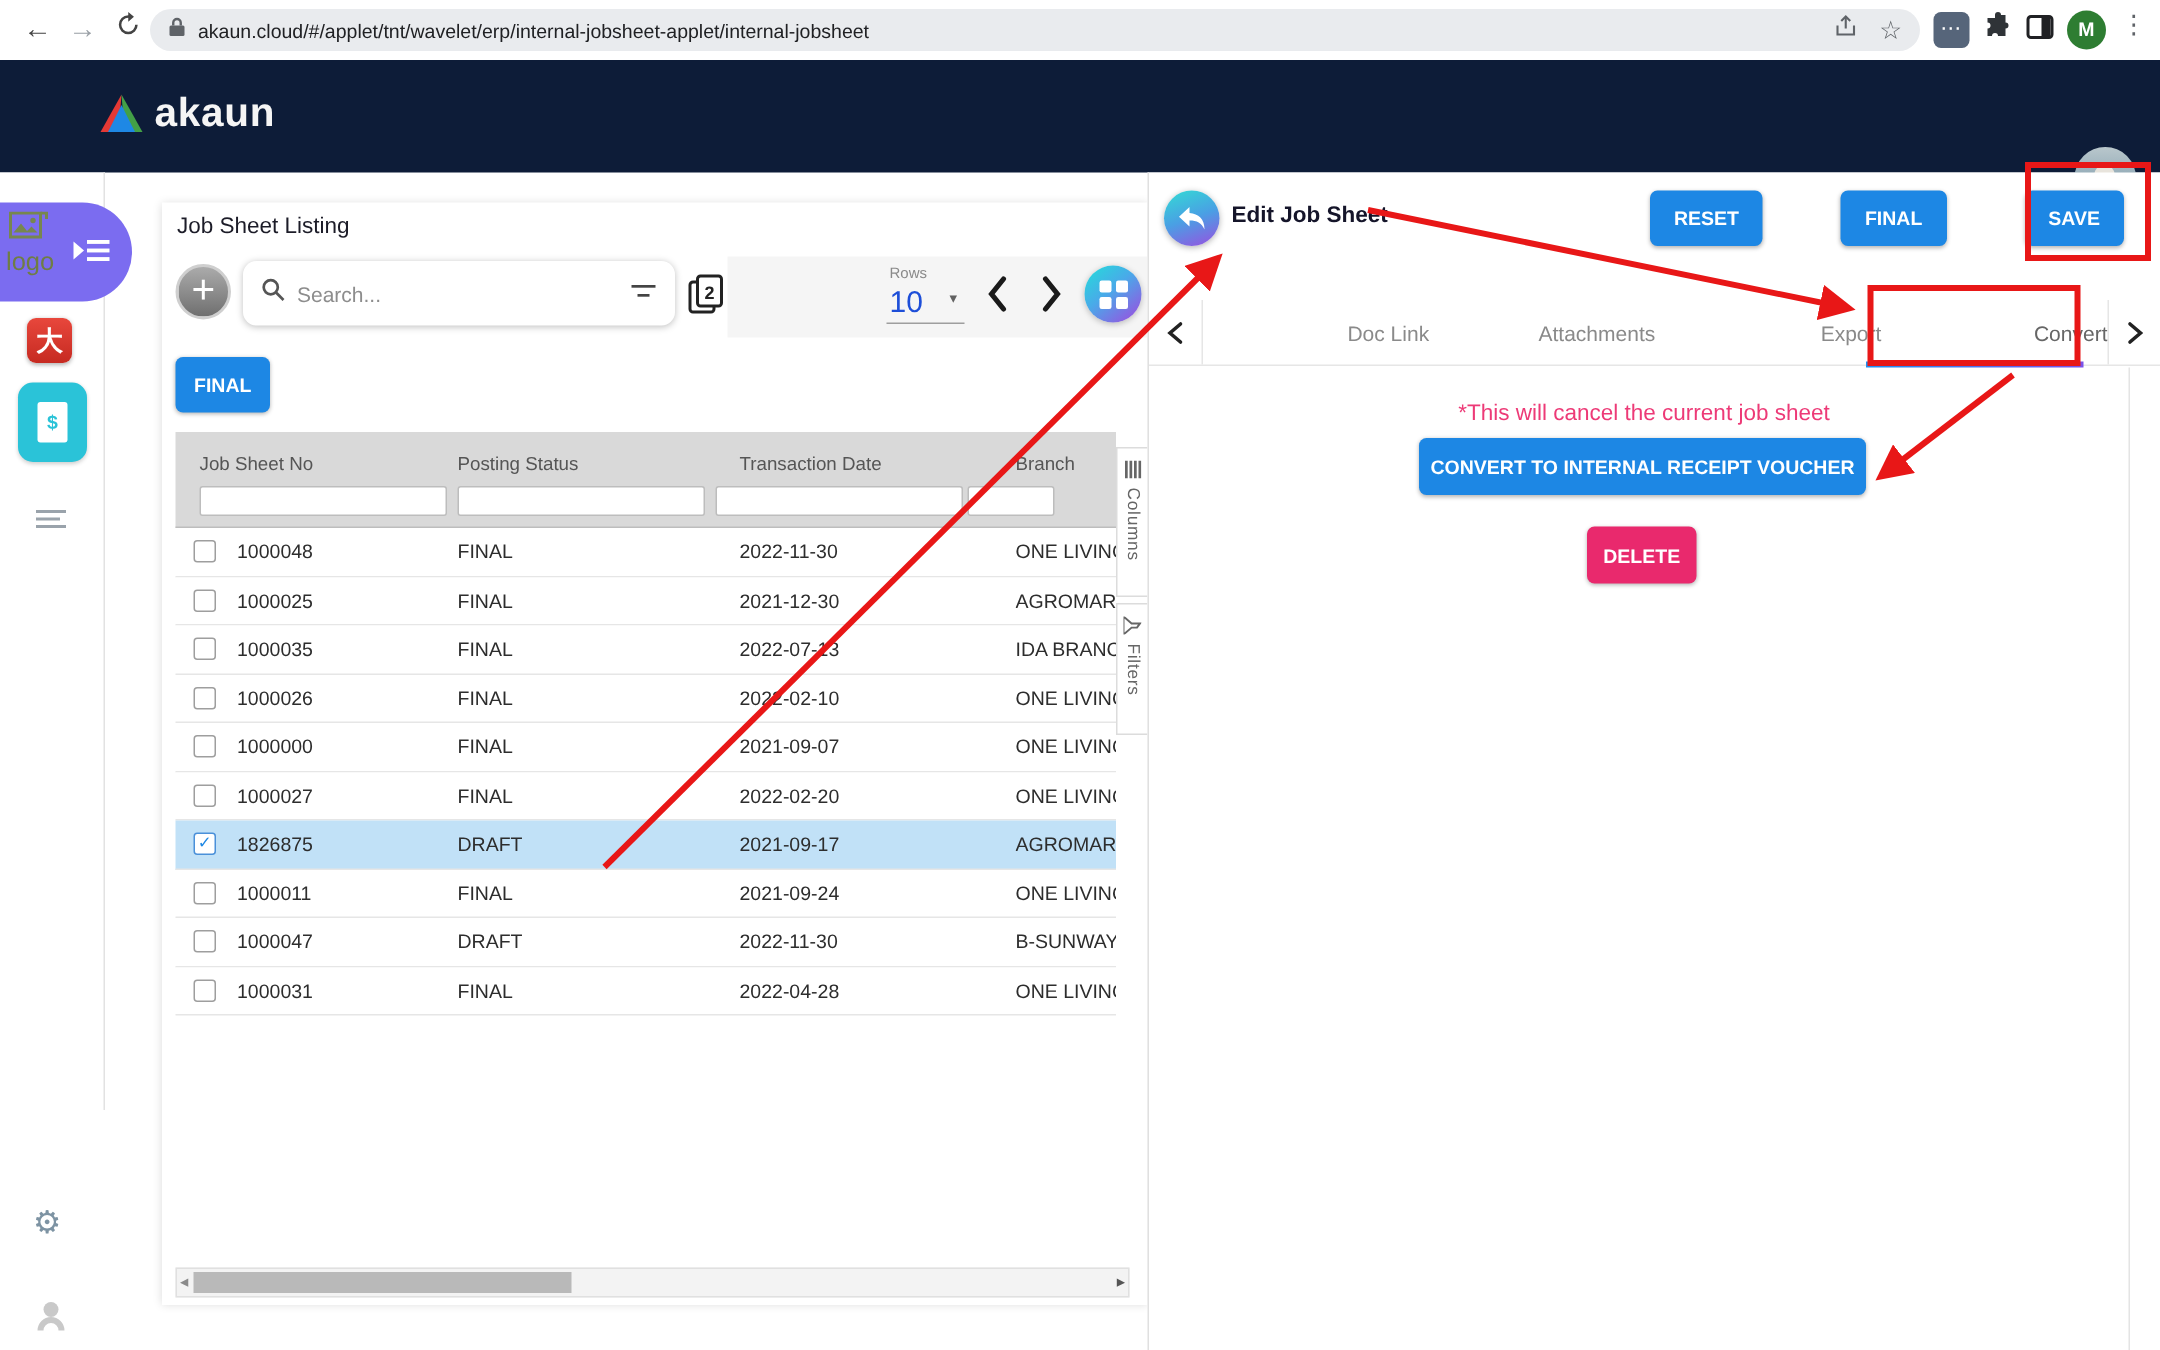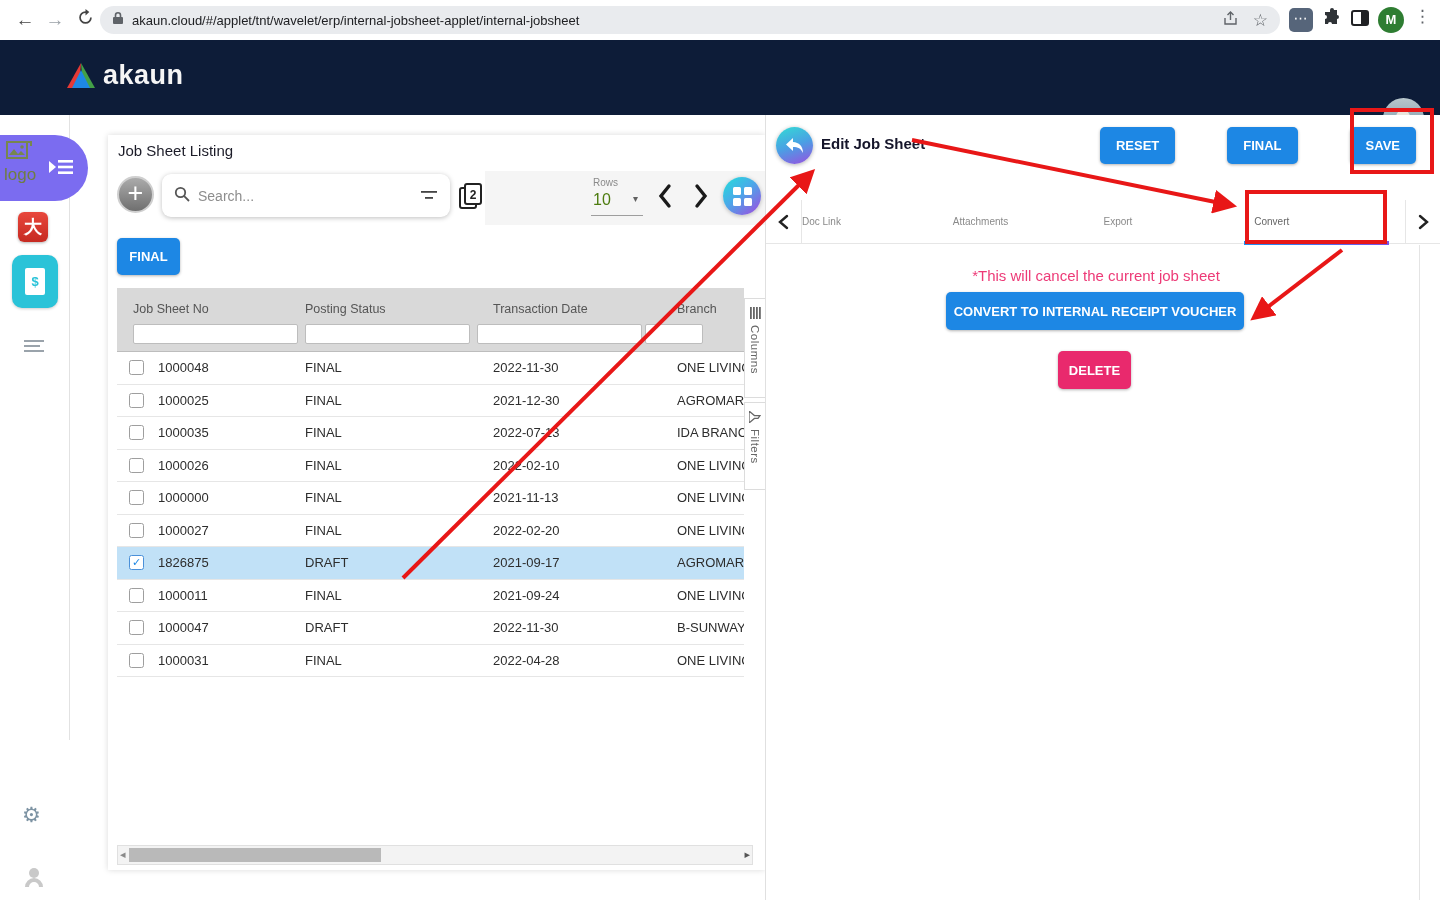--- a/index.html
+++ b/index.html
@@ -60,21 +60,21 @@
     background:linear-gradient(180deg,#ababab,#6f6f6f); border:2px solid #cfcfcf; color:#fff;
     font-size:27px; line-height:31px; text-align:center; }
   #searchbox { position:absolute; left:54px; top:39px; width:288px; height:43px; background:#fff;
     border-radius:9px; box-shadow:0 1px 5px rgba(0,0,0,.25); display:flex; align-items:center; padding:0 12px;justify-content:space-between; }
   #searchbox input { border:none; outline:none; flex:1; font-size:14px; margin-left:8px;
     font-family:"Liberation Sans",sans-serif; color:#333; }
   #searchbox input::placeholder { color:#8d8d8d; }
   #copy2 { position:absolute; left:350px; top:47px; }
   #pagerstrip { position:absolute; left:377px; top:36px; width:280px; height:54px; background:#f5f5f5; }
   #pagerstrip .rlabel { position:absolute; left:108px; top:6px; font-size:10px; color:#8a8a8a; }
-  #pagerstrip .rval { position:absolute; left:108px; top:20px; font-size:16px; color:#4d7c0f; }
+  #pagerstrip .rval { position:absolute; left:108px; top:20px; font-size:20px; color:#1d4ed8; }
   #pagerstrip .rline { position:absolute; left:106px; top:44px; width:52px; height:1px; background:#9e9e9e; }
   #pagerstrip .caret { position:absolute; left:148px; top:22px; font-size:10px; color:#616161; }
   .pagechev { position:absolute; top:12px; }
   #gridbtn { position:absolute; left:238px; top:6px; width:38px; height:38px; border-radius:50%;
     background:linear-gradient(140deg,#2bd3dd 10%,#4aa9e9 45%,#9a4fe0 95%); display:flex;
     align-items:center; justify-content:center; box-shadow:0 1px 4px rgba(0,0,0,.25); }
   #gridbtn .g { display:grid; grid-template-columns:8px 8px; grid-template-rows:8px 8px; gap:3px; }
   #gridbtn .g i { background:#fff; border-radius:1.5px; }
   .bluebtn { background:#1d87e4; color:#fff; font-weight:bold; font-size:13px; border:none;
     border-radius:5px; box-shadow:0 1px 3px rgba(0,0,0,.3); font-family:"Liberation Sans",sans-serif; }
@@ -116,21 +116,21 @@
     align-items:center; justify-content:center; box-shadow:0 1px 4px rgba(0,0,0,.3); }
   #edtitle { position:absolute; left:55px; top:20px; font-size:15px; font-weight:600; color:#15152a; }
   #edbtns { position:absolute; right:24px; top:12px; display:flex; gap:9px; }
   #edbtns .bluebtn { height:37px; padding:0 16px;margin-left:43px; }
   #tabs { position:absolute; left:0; top:85px; width:675px; height:44px; border-bottom:1px solid #e6e6e6;
     display:flex; align-items:center; }
   .tabchev { width:36px; text-align:center; color:#333; flex:none; align-self:stretch;
     display:flex; align-items:center; justify-content:center; }
   .tabchev.l { border-right:1px solid #e6e6e6; }
   .tabchev.r { border-left:1px solid #e6e6e6; }
-  .tab { flex:1; text-align:left; font-size:10px; color:#8a8a8a; }
+  .tab { flex:1; text-align:right; font-size:14px; color:#8a8a8a; }
   .tab.active { color:#666; }
   #tabline { position:absolute; left:478px; top:126px; width:145px; height:3.5px;
     background:linear-gradient(90deg,#1f8ef1,#7a52e8); }
   #cv-note { position:absolute; left:0; top:152px; width:660px; text-align:center;
     font-size:15px; color:#ed3a77; }
   #cv-btn { position:absolute; left:180px; top:177px; width:298px; height:38px; }
   #del-btn { position:absolute; left:292px; top:236px; width:73px; height:38px; background:#e9296d;
     color:#fff; font-weight:bold; font-size:13px; border:none; border-radius:5px;
     box-shadow:0 1px 3px rgba(0,0,0,.3); font-family:"Liberation Sans",sans-serif; }
 
@@ -340,21 +340,21 @@
     <div class="c-dt">2022-02-10</div>
     <div class="c-br">ONE LIVING</div>
   </div>
 
   <div class="drow">
     <div class="c-no">
             <span class="cb"></span>
             <span>1000000</span>
           </div>
     <div class="c-st">FINAL</div>
-    <div class="c-dt">2021-11-13</div>
+    <div class="c-dt">2021-09-07</div>
     <div class="c-br">ONE LIVING</div>
   </div>
 
   <div class="drow">
     <div class="c-no">
             <span class="cb"></span>
             <span>1000027</span>
           </div>
     <div class="c-st">FINAL</div>
     <div class="c-dt">2022-02-20</div>

